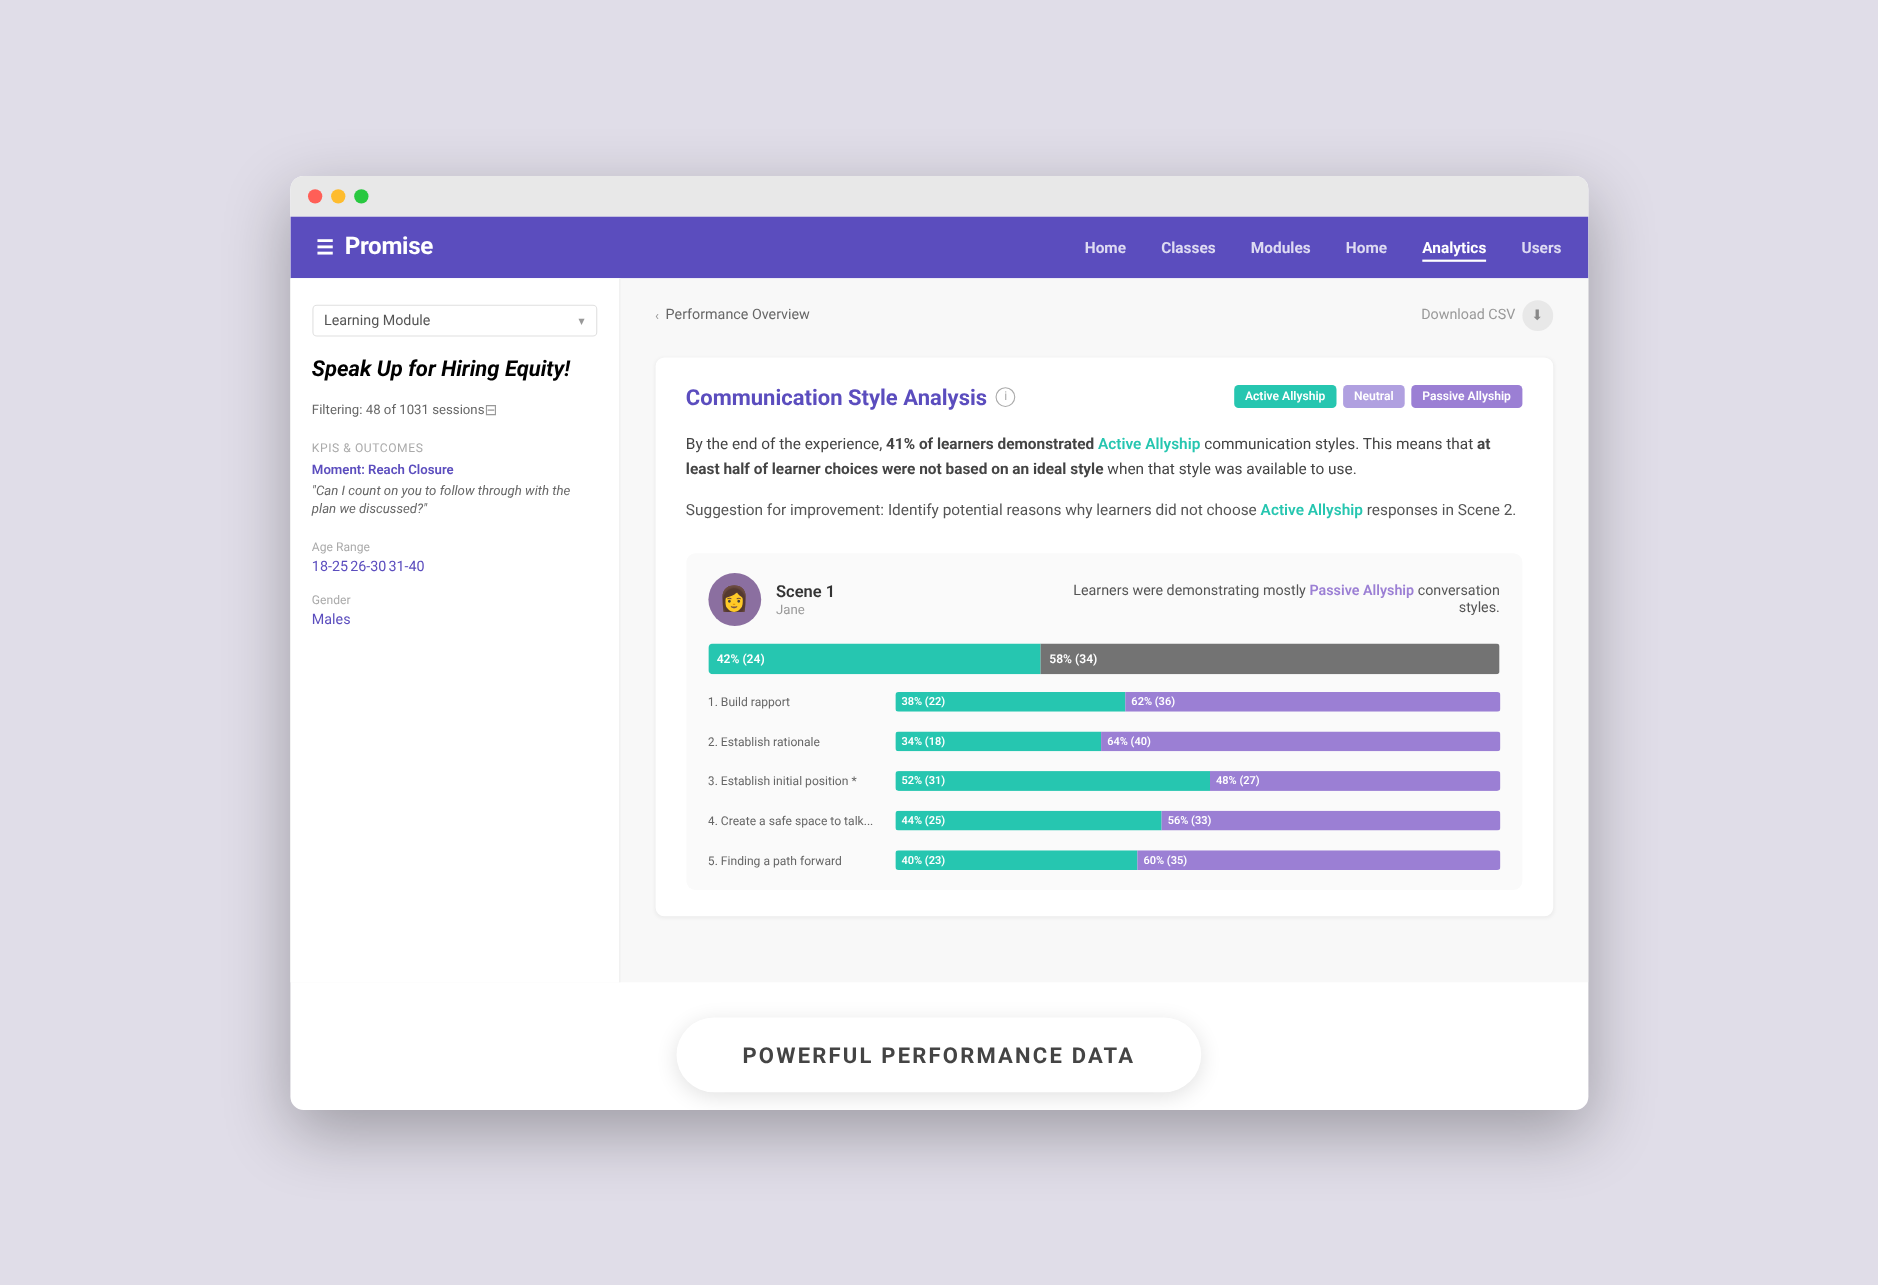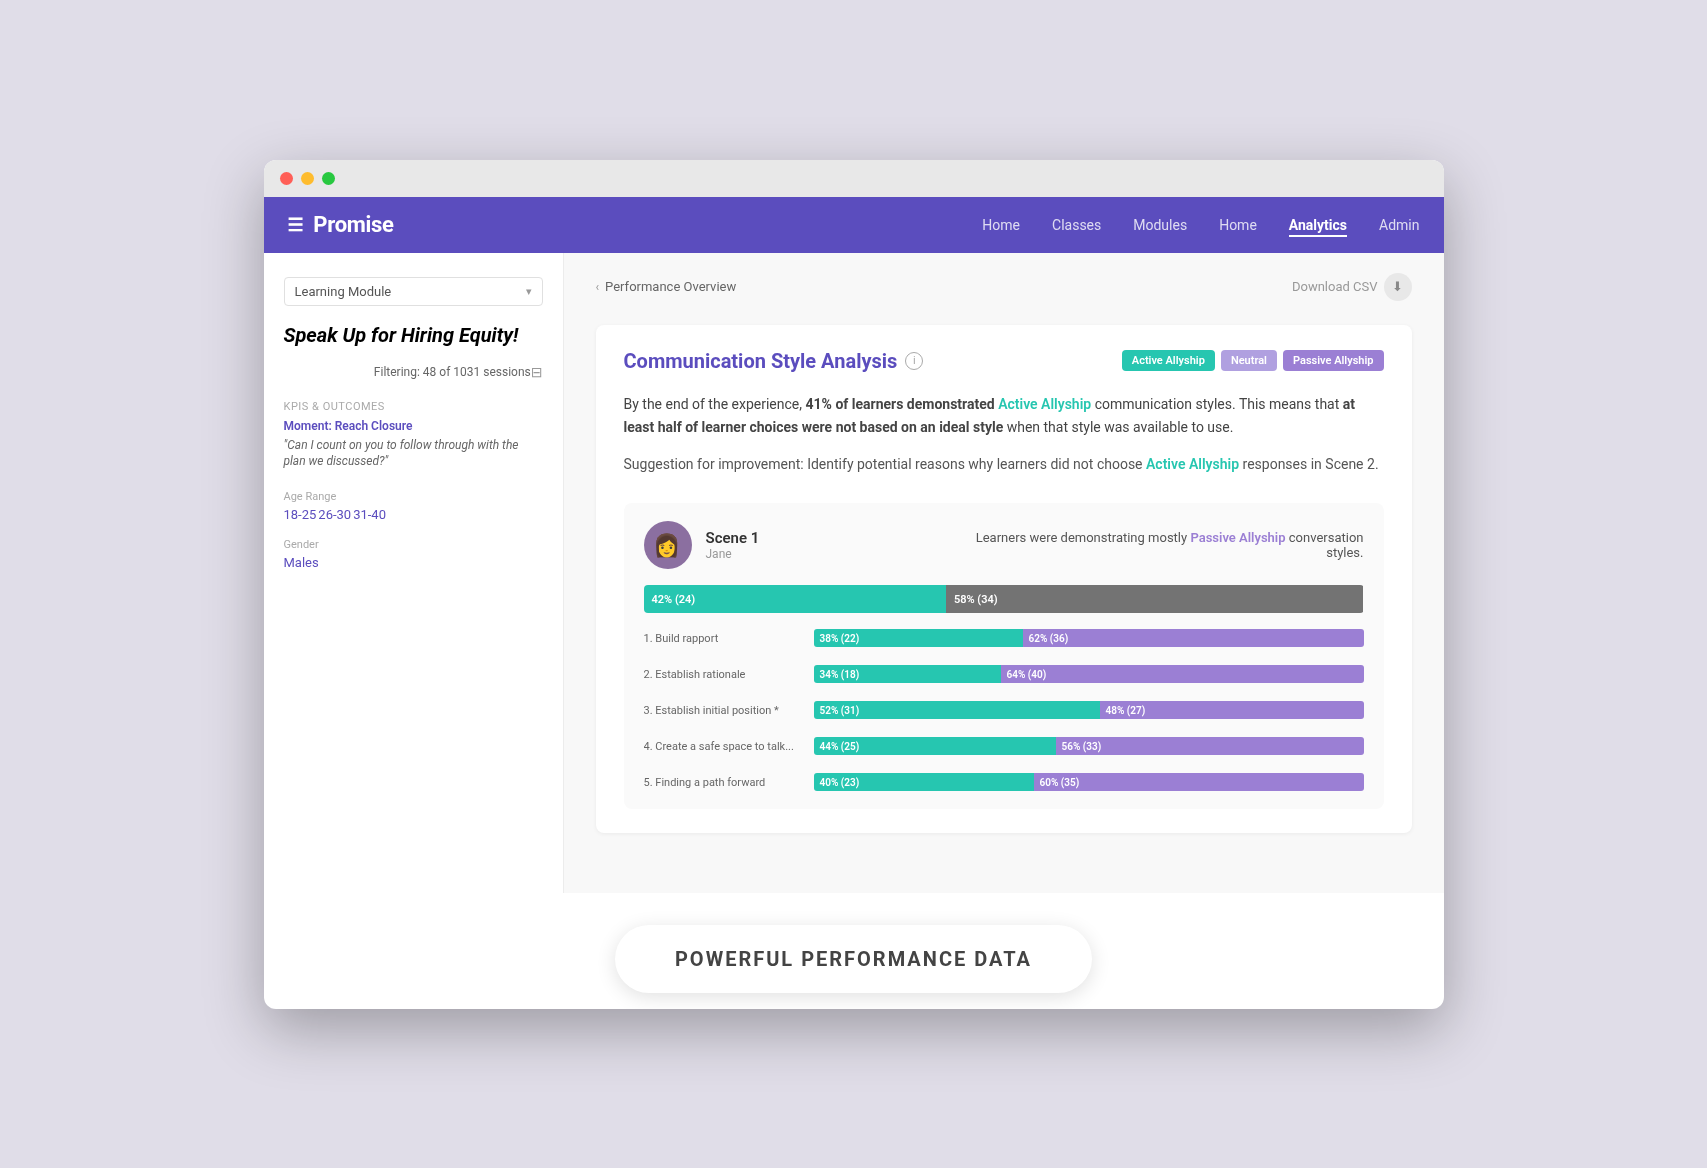--- a/index.html
+++ b/index.html
@@ -56,21 +56,21 @@
     .nav-menu-icon { color: #fff; font-size: 18px; cursor: pointer; }
     .nav-links {
       display: flex;
       gap: 32px;
       list-style: none;
     }
     .nav-links li a {
       color: rgba(255,255,255,0.8);
       text-decoration: none;
       font-size: 14px;
-      font-weight: 400;
+      font-weight: 700;
       padding: 4px 0;
     }
     .nav-links li a.active {
       color: #fff;
       font-weight: 700;
       border-bottom: 2px solid #fff;
       padding-bottom: 2px;
     }
 
     
@@ -106,21 +106,21 @@
       font-size: 20px;
       font-weight: 700;
       color: #000000;
       line-height: 1.3;
       margin-bottom: 16px;
       font-style: italic;
     }
     .sidebar-filter-row {
       display: flex;
       align-items: center;
-      justify-content: flex-end;
+      justify-content: flex-start;
       margin-bottom: 20px;
       font-size: 12px;
       color: #666;
     }
     .filter-icon { color: #999; font-size: 14px; cursor: pointer; }
     .sidebar-kpi-label {
       font-size: 11px;
       color: #aaa;
       text-transform: uppercase;
       letter-spacing: 0.5px;
@@ -412,21 +412,21 @@
     <div class="nav-brand">
       <span class="nav-menu-icon">☰</span>
       <span>Promise</span>
     </div>
     <ul class="nav-links">
       <li><a href="#">Home</a></li>
       <li><a href="#">Classes</a></li>
       <li><a href="#">Modules</a></li>
       <li><a href="#">Home</a></li>
       <li><a href="#" class="active">Analytics</a></li>
-      <li><a href="#">Admin</a></li>
+      <li><a href="#">Users</a></li>
     </ul>
   </nav>
 
   <div class="app-body">
 
     <aside class="sidebar">
       <div class="sidebar-dropdown">
         <span>Learning Module</span>
         <span class="chevron">▾</span>
       </div>

